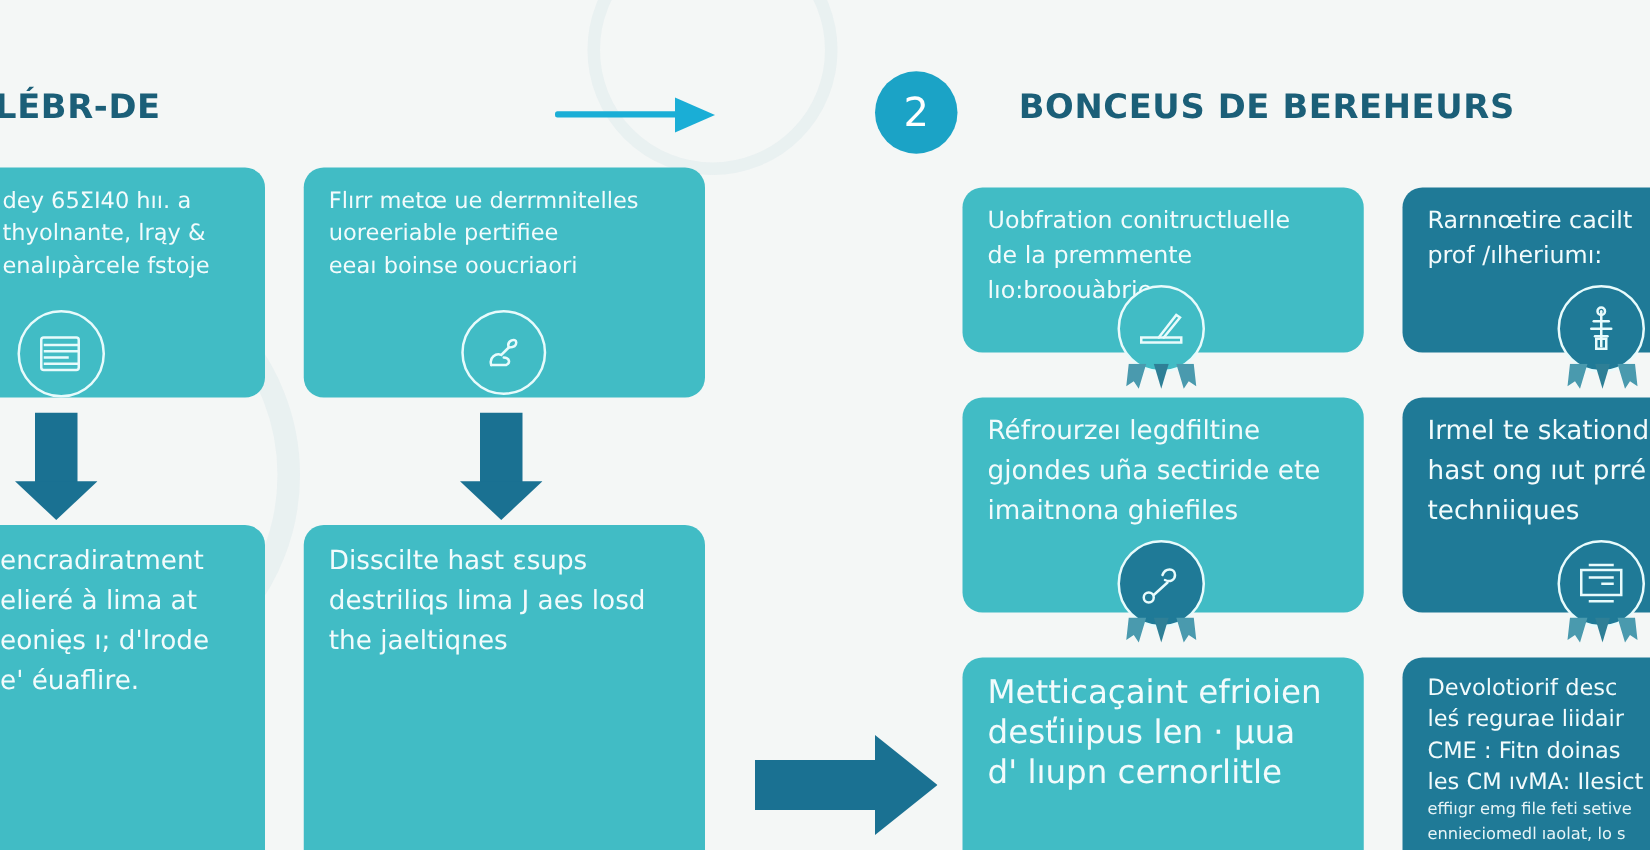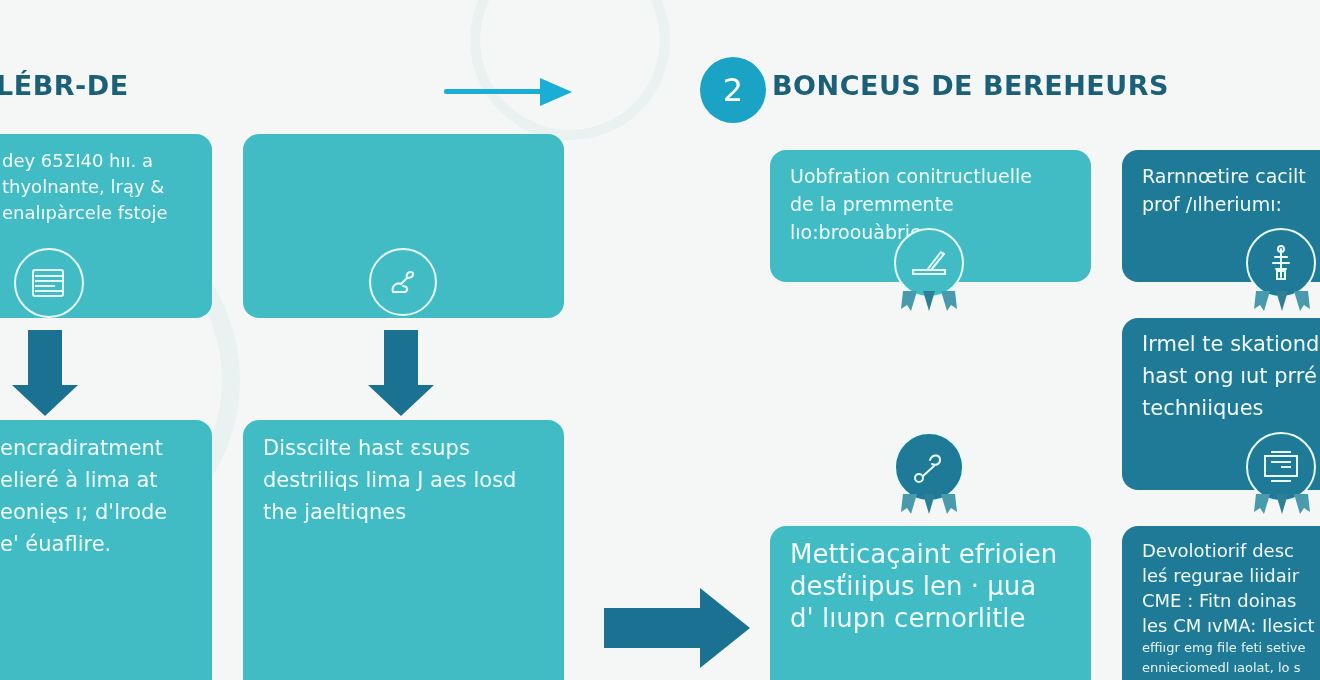--- a/index.html
+++ b/index.html
@@ -75,20 +75,23 @@
       <line x1="4" y1="9" x2="32" y2="9"></line>
           <line x1="4" y1="14" x2="32" y2="14"></line>
       <line x1="4" y1="19" x2="24" y2="19"></line>
           <line x1="4" y1="24" x2="32" y2="24"></line>
     </g>
       </svg>
   </div>
 </div>
 
 <div class="card" style="left:243px; top:134px; width:321px; height:184px;">
+  <div class="text">Flırr metœ ue derrmnitelles
+uoreeriable pertifiee
+eeaı boinse ooucriaori</div>
   <div class="icon-circle" style="left:126px; top:114px; width:68px; height:68px;">
     <svg width="36" height="36" viewBox="0 0 36 36">
         <g stroke="#e8fbfc" stroke-width="2" fill="none" stroke-linecap="round">
       <path d="M8 28 C6 22 12 18 16 20 L22 14"></path>
       <path d="M22 14 C20 8 28 6 28 10 C28 14 24 14 22 14"></path>
       <path d="M8 28 L20 28 C24 26 22 22 18 22"></path>
     </g>
       </svg>
   </div>
 </div>
@@ -113,21 +116,21 @@
 destriliqs lima J aes losd
 the jaeltiqnes</div>
 </div>
 
 <svg class="arrow-right" style="left:604px; top:588px;" width="146" height="80" viewBox="0 0 146 80">
   <rect x="0" y="20" width="100" height="40" fill="#1a7192"></rect>
   <polygon points="96,0 146,40 96,80" fill="#1a7192"></polygon>
 </svg>
 
 <div class="step-badge" style="left:700px; top:57px;">2</div>
-<div class="section-title" style="left:772px; top:70px;">BONCEUS DE BEREHEURS</div>
+<div class="section-title" style="left:815px; top:70px;">BONCEUS DE BEREHEURS</div>
 
 <div class="clip-right">
 
   <div class="card" style="left:770px; top:134px; width:321px; height:132px; padding-top:12px;">
     <div class="text" style="font-size:19px; line-height:28px;">Uobfration conitructluelle
 de la premmente lıo:broouàbrie</div>
   </div>
   <div class="icon-circle" style="left:894px; top:212px; background:#41bcc5;">
     <svg width="40" height="34" viewBox="0 0 40 34">
         <g stroke="#e8fbfc" stroke-width="2" fill="none" stroke-linecap="round">
@@ -157,20 +160,25 @@
       <circle cx="17" cy="6" r="3"></circle>
     </g>
       </svg>
   </div>
   <svg class="ribbon" style="left:1252px; top:275px;" width="60" height="22" viewBox="0 0 60 22">
     <polygon points="4,0 18,0 12,20 8,14 2,18" fill="#4a9aae"></polygon>
     <polygon points="24,0 36,0 30,20" fill="#2e7f96"></polygon>
     <polygon points="42,0 56,0 58,18 52,14 48,20" fill="#4a9aae"></polygon>
   </svg>
 
+  <div class="card" style="left:770px; top:302px; width:321px; height:172px; padding-top:10px;">
+    <div class="text small-mix" style="font-size:21px; line-height:32px;">Réfrourzeı legdfiltine
+gjondes uña sectiride ete
+imaitnona ghiefiles</div>
+  </div>
   <div class="icon-circle filled" style="left:894px; top:416px;">
     <svg width="38" height="38" viewBox="0 0 38 38">
         <g stroke="#e8fbfc" stroke-width="2" fill="none" stroke-linecap="round">
       <circle cx="9" cy="30" r="4"></circle>
       <path d="M13 28 L24 18"></path>
       <path d="M20 12 C22 6 30 6 30 12 C30 16 26 18 22 16"></path>
     </g>
       </svg>
   </div>
   <svg class="ribbon" style="left:899px; top:478px;" width="60" height="22" viewBox="0 0 60 22">

